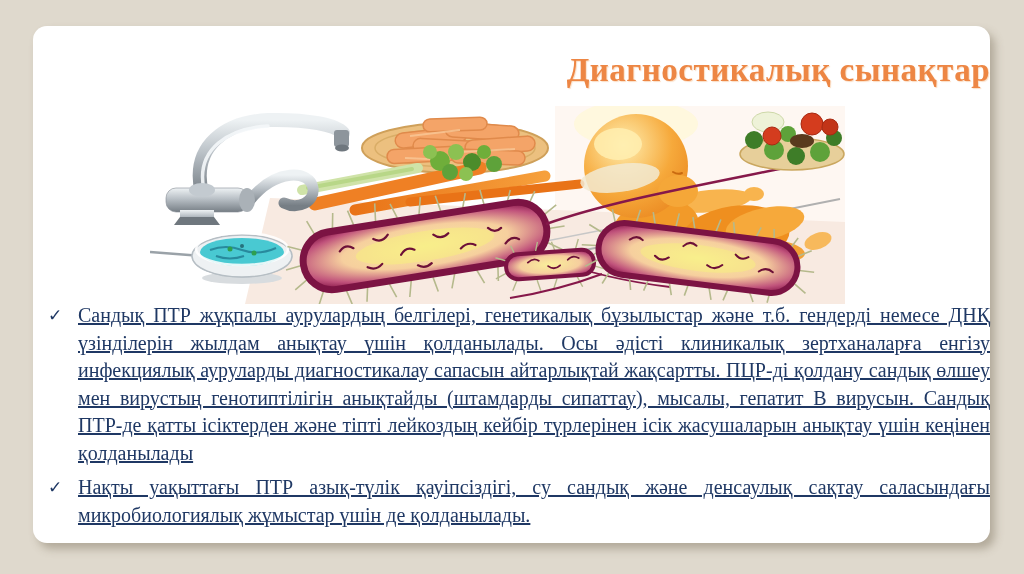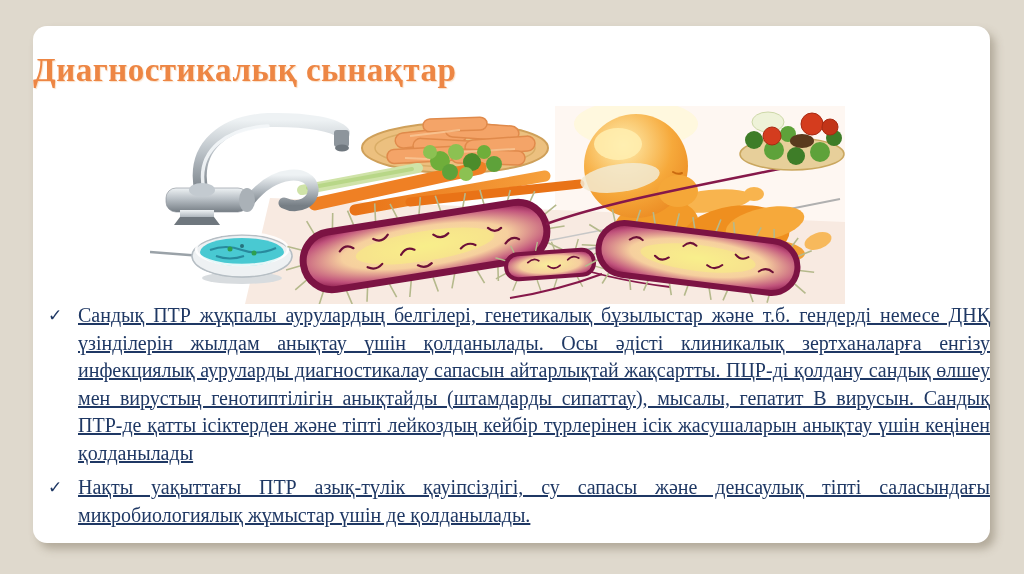--- a/index.html
+++ b/index.html
@@ -2,21 +2,21 @@
 <html><head>
 <meta charset="utf-8">
 <style>
   html,body{margin:0;padding:0;}
   body{width:1024px;height:574px;overflow:hidden;background:#DFD9CD;
        font-family:"Liberation Serif","DejaVu Serif",serif;}
   .stage{position:relative;width:1024px;height:574px;background:#DFD9CD;}
   .card{position:absolute;left:33px;top:26px;width:957px;height:517px;
         background:#FFFFFF;border-radius:14px;
         box-shadow:5px 6px 9px rgba(125,113,94,0.45);}
-  .title{position:absolute;left:0;top:26px;width:100%;text-align:left;
+  .title{position:absolute;left:0;top:26px;width:100%;text-align:right;
          font-size:33px;font-weight:bold;color:#ED8644;letter-spacing:.5px;
          text-shadow:1px 1px 1px rgba(240,160,90,.35);}
   .montage{position:absolute;left:117px;top:80px;width:695px;height:198px;}
   .montage svg{display:block;width:695px;height:198px;}
   .textblock{position:absolute;left:15px;top:276px;width:942px;
              color:#1F3864;font-size:20px;line-height:27.5px;}
   .bullet{display:flex;align-items:flex-start;margin-bottom:7px;}
   .bullet .mark{flex:0 0 30px;font-size:17px;line-height:27.5px;
                 font-family:"DejaVu Sans",sans-serif;}
   .bullet .btxt{flex:1 1 auto;text-align:justify;text-decoration:underline;}
@@ -180,18 +180,18 @@
       </svg>
     </div>
 
     <div class="textblock">
       <div class="bullet">
         <span class="mark">✓</span>
         <span class="btxt">Сандық ПТР жұқпалы аурулардың белгілері, генетикалық бұзылыстар және т.б. гендерді немесе ДНҚ үзінділерін жылдам анықтау үшін қолданылады. Осы әдісті клиникалық зертханаларға енгізу инфекциялық ауруларды диагностикалау сапасын айтарлықтай жақсартты. ПЦР-ді қолдану сандық өлшеу мен вирустың генотиптілігін анықтайды (штамдарды сипаттау), мысалы, гепатит В вирусын. Сандық ПТР-де қатты ісіктерден және тіпті лейкоздың кейбір түрлерінен ісік жасушаларын анықтау үшін кеңінен қолданылады</span>
       </div>
       <div class="bullet">
         <span class="mark">✓</span>
-        <span class="btxt">Нақты уақыттағы ПТР азық-түлік қауіпсіздігі, су сапасы және денсаулық тіпті саласындағы микробиологиялық жұмыстар үшін де қолданылады.</span>
+        <span class="btxt">Нақты уақыттағы ПТР азық-түлік қауіпсіздігі, су сандық және денсаулық сақтау саласындағы микробиологиялық жұмыстар үшін де қолданылады.</span>
       </div>
     </div>
 
   </div>
 </div>
 
 </body></html>

